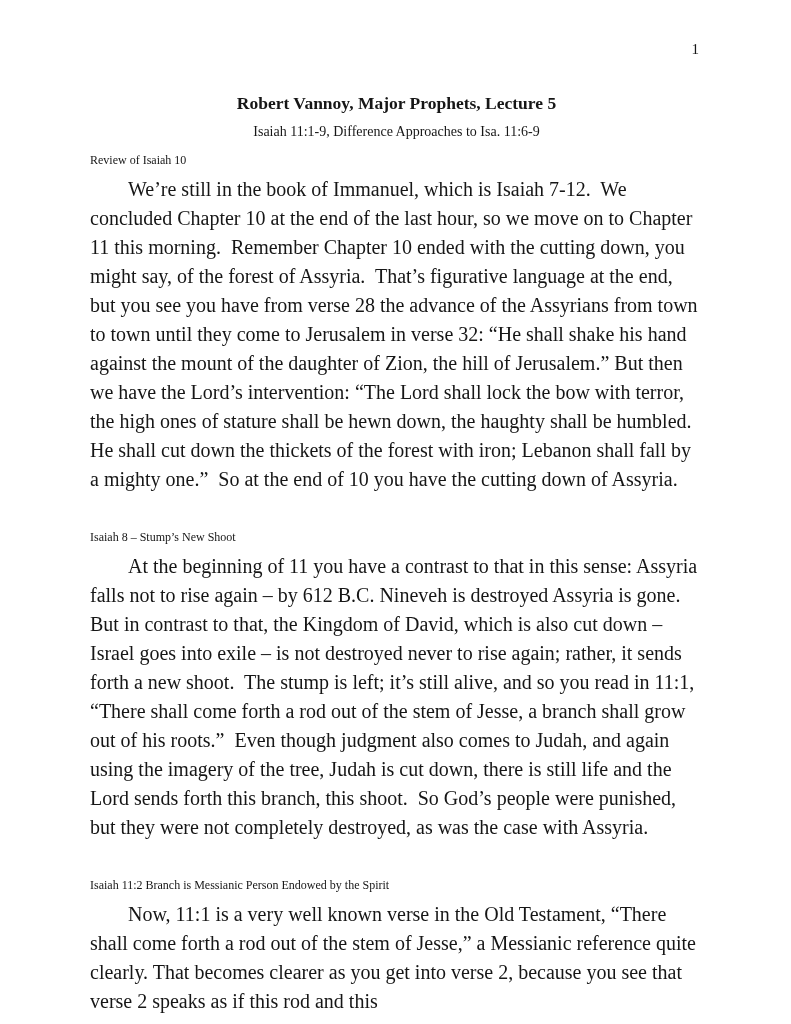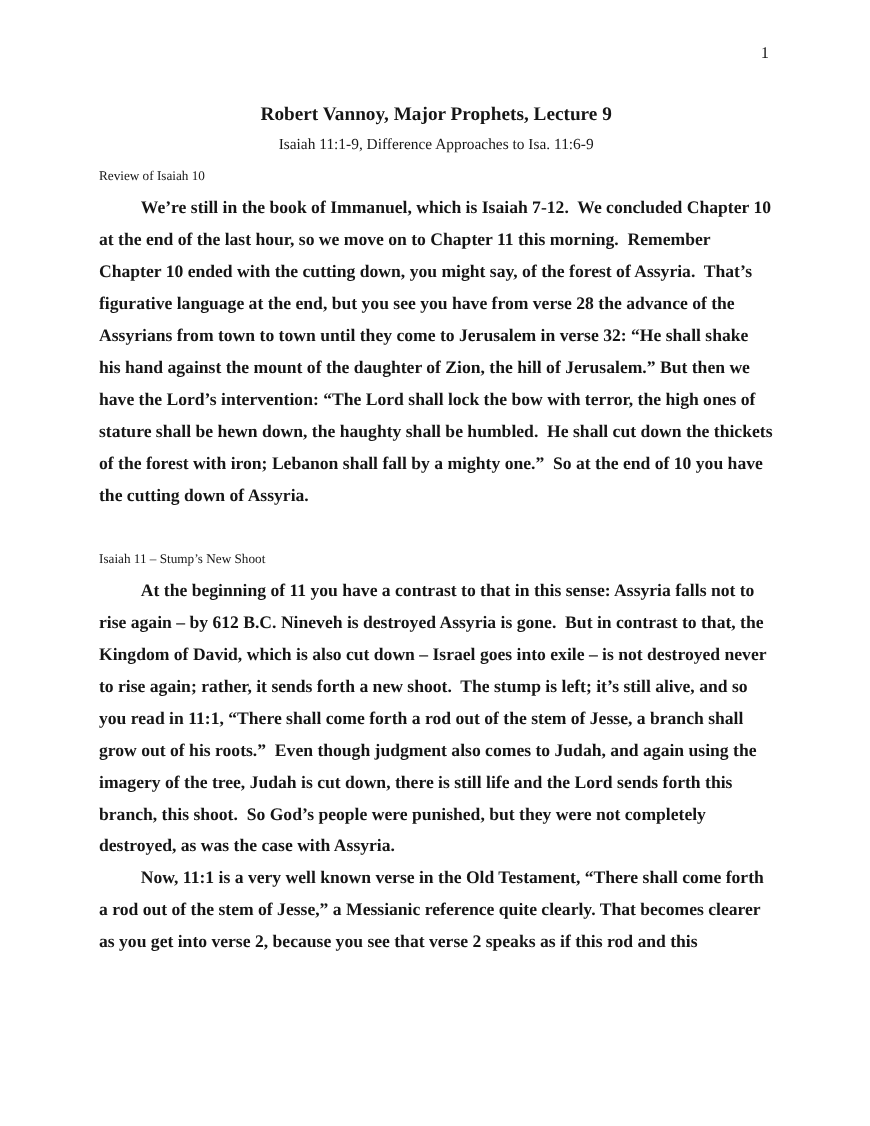--- a/index.html
+++ b/index.html
@@ -48,43 +48,43 @@
     margin: 29px 0 0 0;
     font-size: 12px;
     font-weight: normal;
     line-height: 29px;
   }
   .doc-section:first-child .section-heading {
     margin-top: 0;
   }
   .para {
     margin: 0;
-    font-size: 16px;
+    font-size: 20px;
     line-height: 29px;
     text-indent: 38px;
     white-space: pre-wrap;
-    font-weight: bold;
   }
 </style>
 </head>
 <body>
 
 <div class="page">
   <div class="page-number">1</div>
 
   <div class="content">
-    <h1 class="title">Robert Vannoy, Major Prophets, Lecture 9</h1>
+    <h1 class="title">Robert Vannoy, Major Prophets, Lecture 5</h1>
     <h2 class="subtitle">Isaiah 11:1-9, Difference Approaches to Isa. 11:6-9</h2>
     <main id="sections">
         <section class="doc-section">
           <h3 class="section-heading">Review of Isaiah 10</h3>
           <p class="para">We’re still in the book of Immanuel, which is Isaiah 7-12.  We concluded Chapter 10 at the end of the last hour, so we move on to Chapter 11 this morning.  Remember Chapter 10 ended with the cutting down, you might say, of the forest of Assyria.  That’s figurative language at the end, but you see you have from verse 28 the advance of the Assyrians from town to town until they come to Jerusalem in verse 32: “He shall shake his hand against the mount of the daughter of Zion, the hill of Jerusalem.” But then we have the Lord’s intervention: “The Lord shall lock the bow with terror, the high ones of stature shall be hewn down, the haughty shall be humbled.  He shall cut down the thickets of the forest with iron; Lebanon shall fall by a mighty one.”  So at the end of 10 you have the cutting down of Assyria.</p>
         </section>
         <section class="doc-section">
-          <h3 class="section-heading">Isaiah 11 – Stump’s New Shoot</h3>
+          <h3 class="section-heading">Isaiah 8 – Stump’s New Shoot</h3>
           <p class="para">At the beginning of 11 you have a contrast to that in this sense: Assyria falls not to rise again – by 612 B.C. Nineveh is destroyed Assyria is gone.  But in contrast to that, the Kingdom of David, which is also cut down – Israel goes into exile – is not destroyed never to rise again; rather, it sends forth a new shoot.  The stump is left; it’s still alive, and so you read in 11:1, “There shall come forth a rod out of the stem of Jesse, a branch shall grow out of his roots.”  Even though judgment also comes to Judah, and again using the imagery of the tree, Judah is cut down, there is still life and the Lord sends forth this branch, this shoot.  So God’s people were punished, but they were not completely destroyed, as was the case with Assyria.</p>
         </section>
         <section class="doc-section">
+          <h3 class="section-heading">Isaiah 11:2 Branch is Messianic Person Endowed by the Spirit</h3>
           <p class="para">Now, 11:1 is a very well known verse in the Old Testament, “There shall come forth a rod out of the stem of Jesse,” a Messianic reference quite clearly. That becomes clearer as you get into verse 2, because you see that verse 2 speaks as if this rod and this</p>
         </section>
       </main>
   </div>
 </div>
 
 </body></html>

